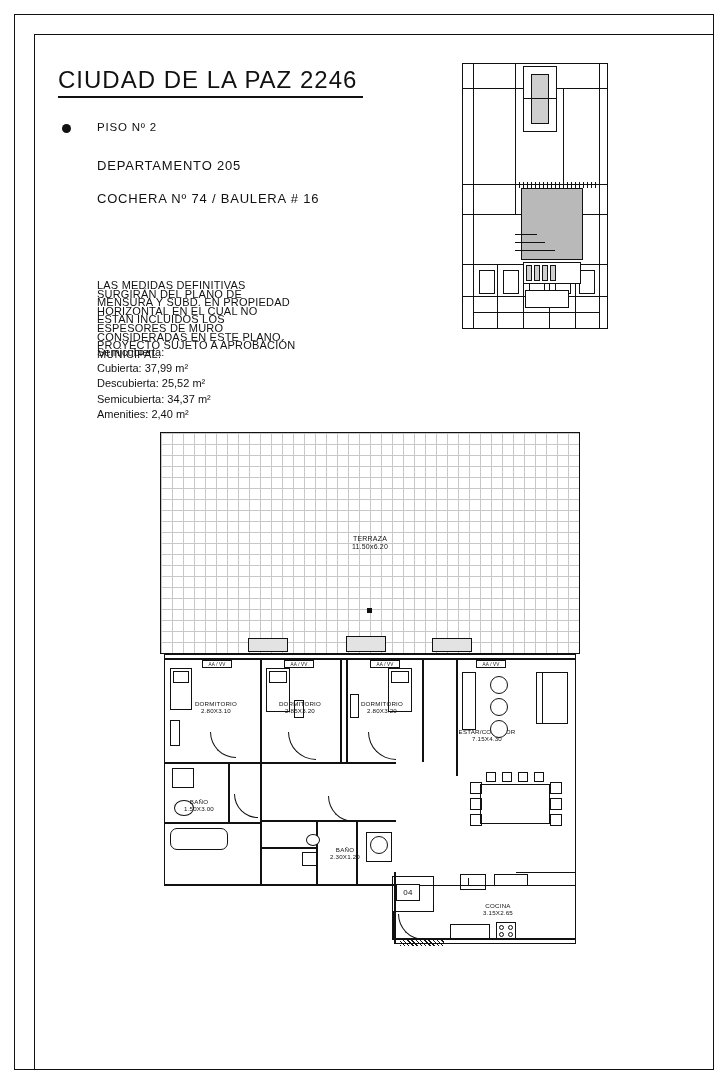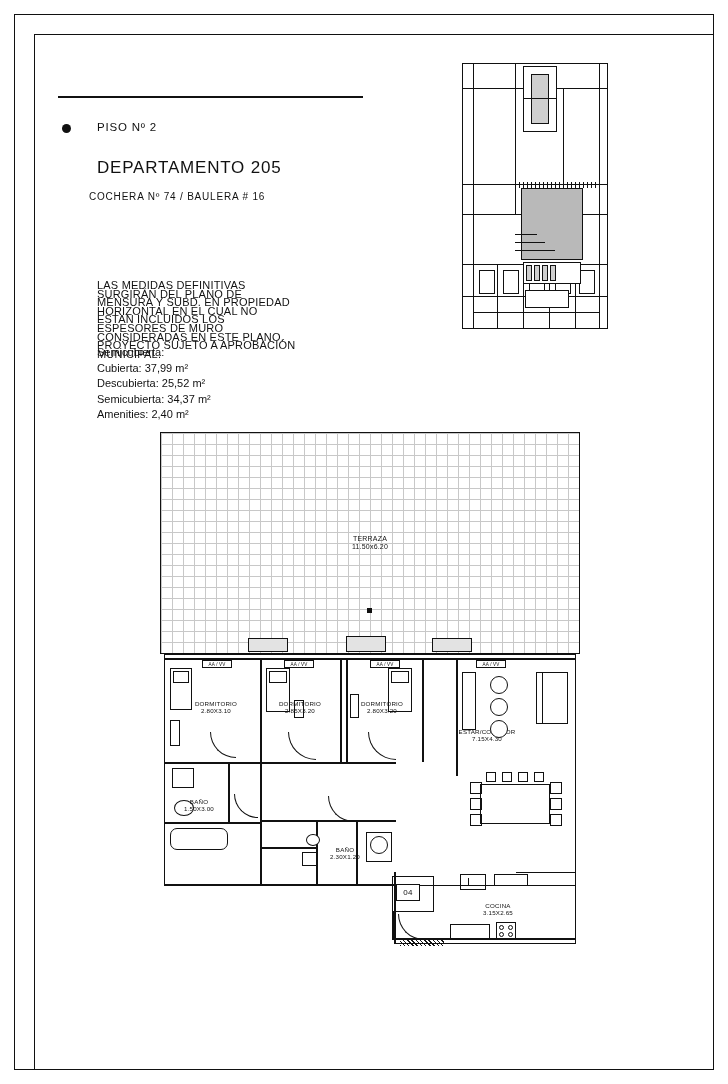--- a/index.html
+++ b/index.html
@@ -7,22 +7,22 @@
   .page{position:relative;width:728px;height:1084px;background:#fff;}
   .outer-frame{position:absolute;left:14px;top:14px;width:700px;height:1056px;border:1px solid #111;box-sizing:border-box;}
   .inner-frame{position:absolute;left:34px;top:34px;width:680px;height:1036px;border-left:1px solid #111;border-top:1px solid #111;box-sizing:border-box;}
 
   
   .title{position:absolute;left:58px;top:66px;font-size:24px;letter-spacing:1px;font-family:"Liberation Sans",sans-serif;font-weight:400;color:#111;}
   .title-rule{position:absolute;left:58px;top:96px;width:305px;height:2px;background:#111;}
 
   .bullet{position:absolute;left:62px;top:124px;width:9px;height:9px;border-radius:50%;background:#111;}
   .line-piso{position:absolute;left:97px;top:121px;font-size:11.5px;letter-spacing:.8px;}
-  .line-depto{position:absolute;left:97px;top:158px;font-size:17px;letter-spacing:.8px;}
-  .line-cochera{position:absolute;left:89px;top:191px;font-size:10px;letter-spacing:.8px;}
+  .line-depto{position:absolute;left:97px;top:158px;font-size:13px;letter-spacing:.8px;}
+  .line-cochera{position:absolute;left:97px;top:191px;font-size:13px;letter-spacing:.8px;}
 
   .legal{position:absolute;left:97px;top:281px;width:200px;font-size:11px;line-height:8.6px;letter-spacing:.2px;color:#111;}
 
   .surf{position:absolute;left:97px;top:345px;font-size:11px;line-height:15.6px;color:#111;}
 
   
   .keyplan{position:absolute;left:462px;top:63px;width:146px;height:266px;border:1.2px solid #111;background:#fff;box-sizing:border-box;overflow:hidden;}
   .kp-line{position:absolute;background:#111;}
   .kp-fill{position:absolute;background:#b9b9b9;border:1px solid #111;box-sizing:border-box;}
   .kp-hatch{position:absolute;background:
@@ -50,20 +50,21 @@
   .door{position:absolute;border-left:1px solid #111;border-bottom:1px solid #111;border-bottom-left-radius:100%;box-sizing:border-box;}
 </style>
 </head>
 <body>
 
 <div class="page">
 
   <div class="outer-frame"></div>
   <div class="inner-frame"></div>
 
+  <div class="title">CIUDAD DE LA PAZ 2246</div>
   <div class="title-rule"></div>
 
   <div class="bullet"></div>
   <div class="line-piso">PISO Nº 2</div>
   <div class="line-depto">DEPARTAMENTO  205</div>
   <div class="line-cochera">COCHERA Nº 74 / BAULERA # 16</div>
 
   <div class="legal">LAS MEDIDAS DEFINITIVAS SURGIRÁN DEL PLANO DE MENSURA Y SUBD. EN PROPIEDAD HORIZONTAL EN EL CUAL NO ESTAN INCLUIDOS LOS ESPESORES DE MURO CONSIDERADAS EN ESTE PLANO. PROYECTO SUJETO A APROBACIÓN MUNICIPAL.</div>
 
   <div class="surf">

